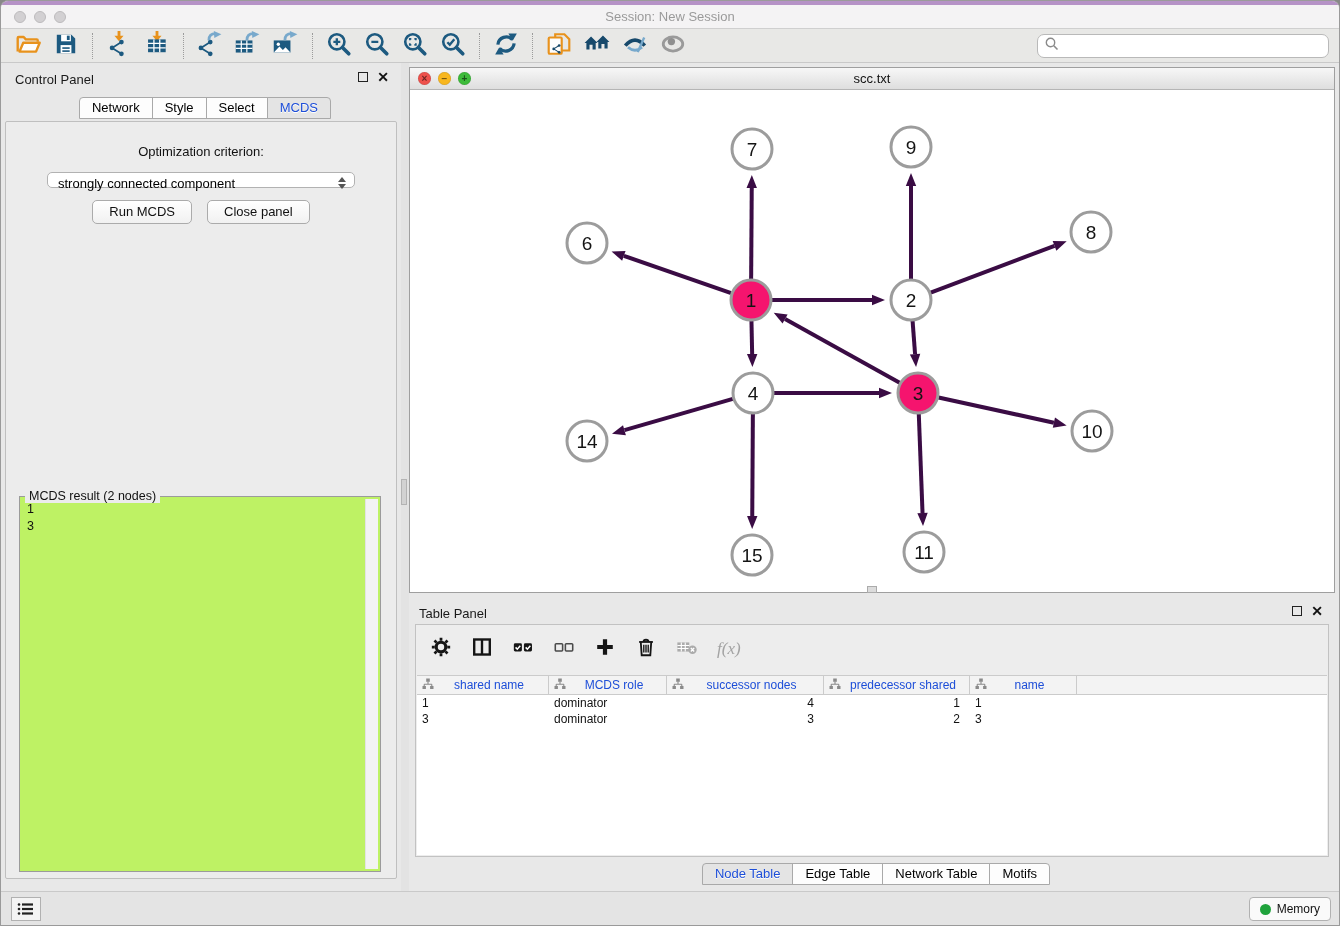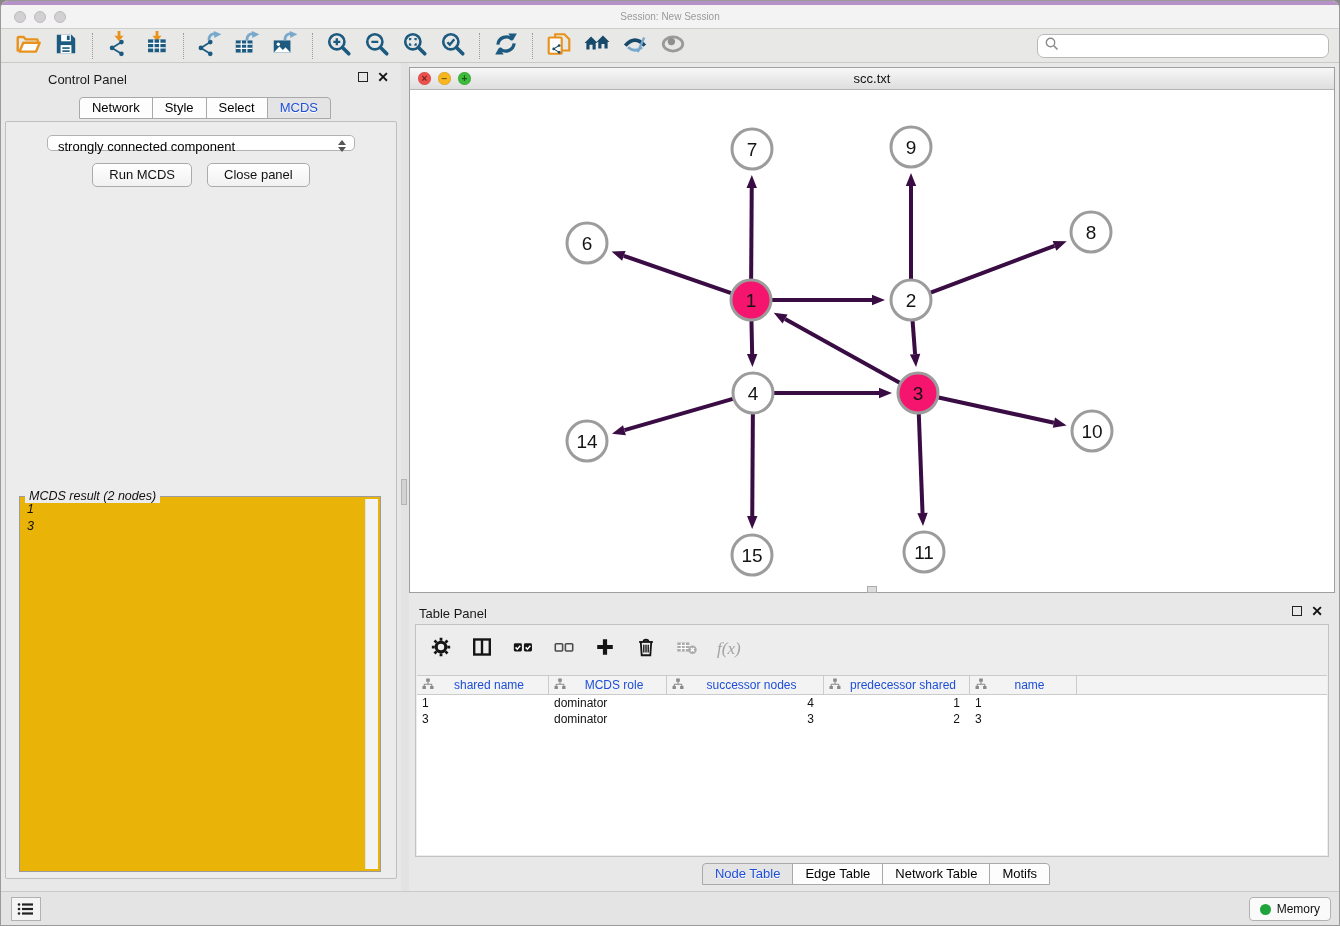--- a/index.html
+++ b/index.html
@@ -6,31 +6,31 @@
   html,body { background:#888; font-family:"Liberation Sans", sans-serif; }
   .app{position:relative;width:1340px;height:926px;background:#e8e8e8;border:1px solid #9a9a9a;
        border-radius:8px 8px 0 0;overflow:hidden;}
   .top-strip{position:absolute;left:0;top:0;width:100%;height:4px;background:#b592c6;}
   
   .titlebar{position:absolute;left:0;top:4px;width:100%;height:24px;background:#f4f3f4;
             border-bottom:1px solid #cfcfcf;}
   .mac-dots{position:absolute;left:13px;top:6px;display:flex;gap:8px;}
   .mac-dots .dot{width:12px;height:12px;border-radius:50%;background:#d2d0d2;border:1px solid #bdbbbd;}
   .titlebar .title{position:absolute;left:0;top:0;width:100%;height:24px;line-height:24px;
-            text-align:center;color:#9a9a9a;font-size:10px;}
+            text-align:center;color:#9a9a9a;font-size:13px;}
   
   .toolbar{position:absolute;left:0;top:28px;width:100%;height:34px;background:#e8e8e6;
            border-bottom:1px solid #c9c9c9;display:flex;align-items:center;padding-left:8px;}
   .tb-btn{width:38px;height:30px;display:flex;align-items:center;justify-content:center;}
   .tb-sep{border-left:1px dotted #9b9b9b;height:26px;margin:0 7px;}
   .searchbox{position:absolute;right:10px;top:5px;width:292px;height:24px;background:#fff;
              border:1px solid #b9b9b9;border-radius:7px;display:flex;align-items:center;padding-left:6px;}
   .searchbox input{border:none;outline:none;flex:1;font-size:12px;background:transparent;height:20px;}
   
-  .control-panel{position:absolute;left:0;top:62px;width:400px;height:830px;background:#e8e8e8;padding-left:33px;}
+  .control-panel{position:absolute;left:0;top:62px;width:400px;height:830px;background:#e8e8e8;}
   .cp-header{position:relative;height:30px;}
   .panel-title{position:absolute;left:14px;top:9px;font-size:13px;color:#1a1a1a;}
   .panel-btns{position:absolute;right:12px;top:8px;display:flex;gap:9px;align-items:center;}
   .float-icon{width:10px;height:10px;border:1.6px solid #222;display:inline-block;}
   .close-icon{font-size:14px;font-weight:bold;color:#111;line-height:12px;}
   .cp-tabs{position:absolute;left:0;top:34px;width:100%;display:flex;justify-content:center;}
   .tab{padding:2px 12px 3px;border:1px solid #a9a9a9;background:#fdfdfd;font-size:13px;margin-left:-1px;cursor:default;}
   .tab:first-child{border-radius:4px 0 0 0;margin-left:8px;}
   .tab:last-child{border-radius:0 4px 0 0;}
   .tab.selected{background:#e4e4e4;color:#1d4ed8;text-shadow:0 1px 0 #fff;}
@@ -39,21 +39,21 @@
   .opt-label{display:block;text-align:center;margin-top:22px;font-size:13px;color:#111;}
   .dropdown{position:relative;margin:13px auto 0;width:308px;height:16px;background:#fff;
             border:1px solid #b2b2b2;border-radius:5px;font-size:13px;line-height:21px;padding-left:10px;}
   .stepper{position:absolute;right:8px;top:4px;display:flex;flex-direction:column;gap:2px;}
   .stepper i{display:block;width:0;height:0;border-left:4px solid transparent;border-right:4px solid transparent;}
   .stepper .up{border-bottom:5px solid #555;}
   .stepper .dn{border-top:5px solid #555;}
   .cp-buttons{display:flex;justify-content:center;gap:15px;margin-top:12px;}
   .btn{padding:3px 16px 4px;font-size:13px;border:1px solid #ababab;border-radius:5px;
        background:linear-gradient(#ffffff,#f1f1f1);color:#111;}
-  .result-box{position:absolute;left:13px;right:15px;top:374px;bottom:6px;border:1px solid #9b9b9b;background:#eab308;font-style:italic;}
+  .result-box{position:absolute;left:13px;right:15px;top:374px;bottom:6px;border:1px solid #9b9b9b;background:#bef264;}
   .result-legend{position:absolute;top:-8px;left:5px;background:#ececec;padding:0 4px;font-size:12.5px;color:#111;}
   .result-lines{position:absolute;left:2px;top:4px;bottom:2px;right:18px;font-size:12.5px;line-height:17px;padding-left:5px;color:#111;}
   .result-scroll{position:absolute;right:2px;top:2px;bottom:2px;width:13px;background:#f3f3f3;border-left:1px solid #e3e3e3;}
   
   .splitter{position:absolute;left:400px;top:62px;width:8px;height:830px;background:#e3e3e3;}
   .splitter .knob{margin-top:416px;width:6px;height:26px;background:#d2d2d2;border:1px solid #b3b3b3;}
   
   .network-frame{position:absolute;left:408px;top:66px;width:926px;height:526px;background:#fff;
                  border:1px solid #9f9f9f;}
   .net-titlebar{position:relative;height:22px;background:linear-gradient(#f7f7f7,#dedede);
@@ -273,20 +273,21 @@
         <span class="close-icon">✕</span>
       </span>
     </div>
     <div class="cp-tabs" id="cp-tabs">
         <span class="tab">Network</span>
         <span class="tab">Style</span>
         <span class="tab">Select</span>
         <span class="tab selected">MCDS</span>
       </div>
     <div class="cp-body">
+      <span class="opt-label">Optimization criterion:</span>
       <div class="dropdown">
         <span>strongly connected component</span>
         <span class="stepper">
             <i class="up"></i>
             <i class="dn"></i>
           </span>
       </div>
       <div class="cp-buttons">
         <button class="btn">Run MCDS</button>
         <button class="btn">Close panel</button>

